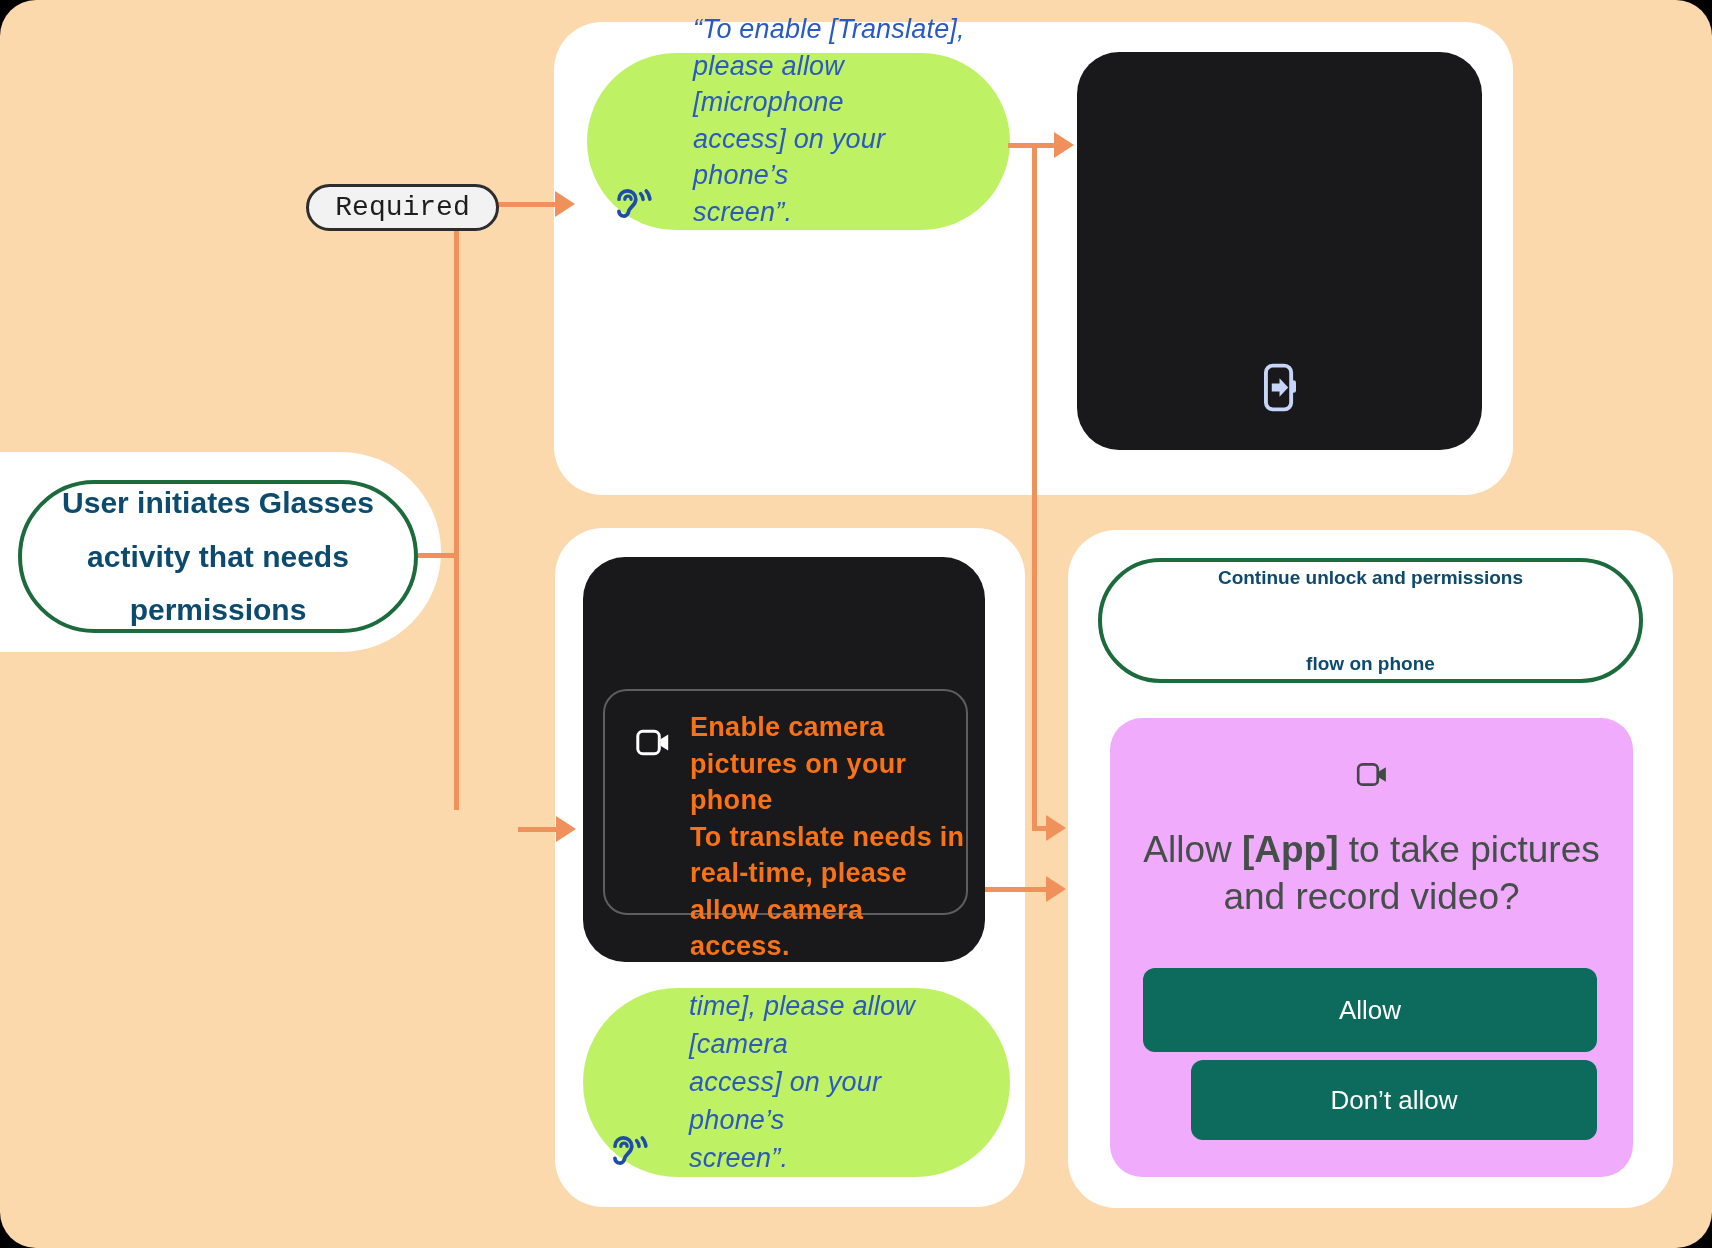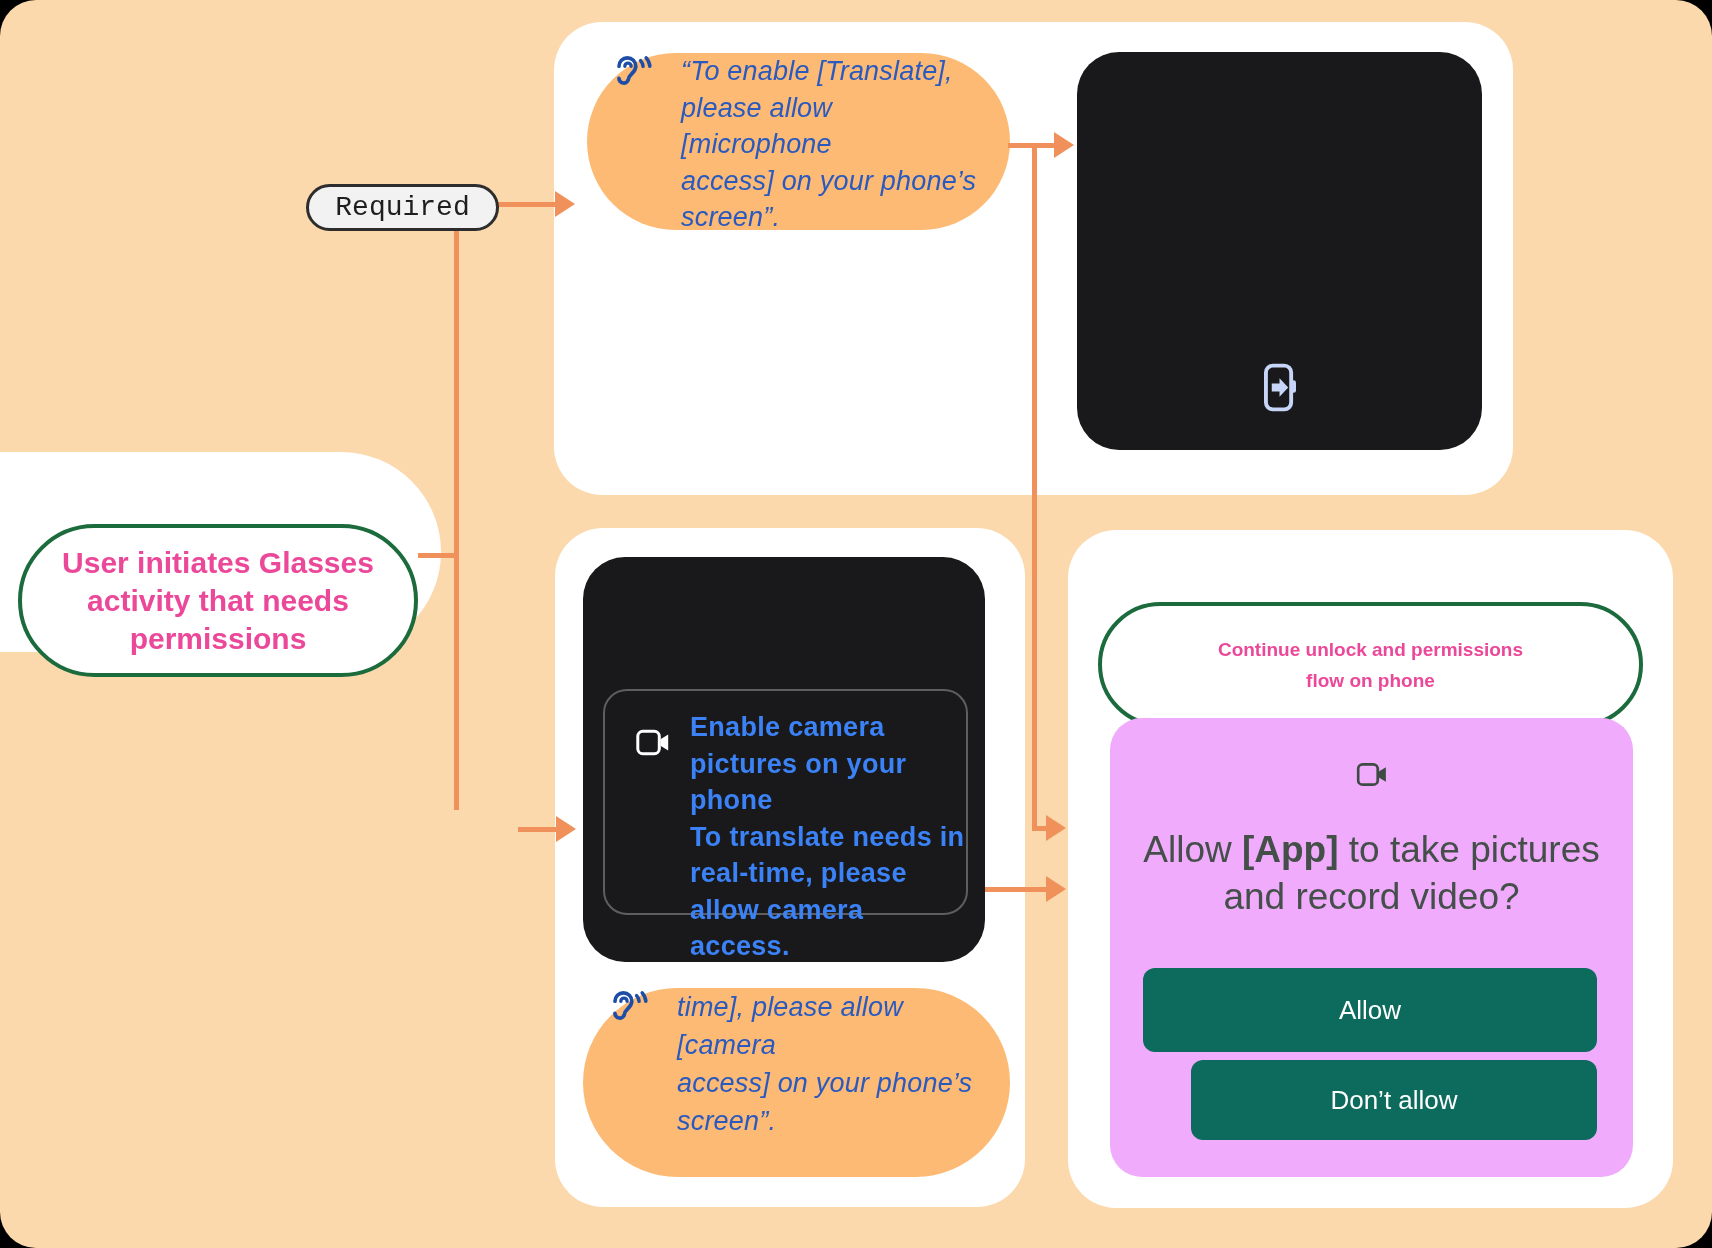--- a/index.html
+++ b/index.html
@@ -5,32 +5,32 @@
   html,body{margin:0;padding:0;background:#000;}
   .canvas{
     position:relative;width:1712px;height:1248px;background:#FBD9AD;
     border-radius:36px;overflow:hidden;
     font-family:"Liberation Sans",sans-serif;
   }
   .card{position:absolute;background:#fff;border-radius:48px;}
   .blob{position:absolute;background:#fff;border-radius:0 100px 100px 0;}
 
   
-  .bubble{position:absolute;background:#fdba74;border-radius:95px;display:flex;align-items:flex-start;box-sizing:border-box;padding:0 26px 0 26px;gap:28px;}
+  .bubble{position:absolute;background:#bef264;border-radius:95px;display:flex;align-items:flex-end;box-sizing:border-box;padding:0 26px 0 26px;gap:40px;}
   .bubble-text{font-style:italic;color:#2A5ABF;font-size:27px;line-height:36.5px;letter-spacing:0.2px;}
   .ear{flex:0 0 auto;}
 
   
   .dark{position:absolute;background:#19191B;border-radius:42px;}
   .inner-frame{position:absolute;border:2px solid #5E5E5E;border-radius:24px;box-sizing:border-box;}
-  .glasses-text{position:absolute;color:#3b82f6;font-weight:bold;font-size:27px;line-height:36.5px;letter-spacing:0.3px;}
+  .glasses-text{position:absolute;color:#f97316;font-weight:bold;font-size:27px;line-height:36.5px;letter-spacing:0.3px;}
 
   
   .gray-pill{position:absolute;background:#F2F2F2;border:3px solid #2D2D2D;border-radius:28px;display:flex;align-items:center;justify-content:center;font-size:28px;color:#1E1E1E;box-sizing:border-box;}
-  .green-pill{position:absolute;background:#fff;border:4px solid #1C6B3D;display:flex;flex-direction:column;align-items:center;justify-content:center;color:#ec4899;font-weight:bold;text-align:center;box-sizing:border-box;margin-top:44px;}
+  .green-pill{position:absolute;background:#fff;border:4px solid #1C6B3D;display:flex;flex-direction:column;align-items:center;justify-content:space-between;color:#0c4a6e;font-weight:bold;text-align:center;box-sizing:border-box;}
 
   
   .dialog{position:absolute;background:#f0abfc;border-radius:32px;}
   .prompt{position:absolute;left:0;top:108px;width:100%;text-align:center;color:#454F4A;font-size:37px;line-height:47px;}
   .prompt b{font-weight:bold;}
   .btn{position:absolute;background:#0C6B5C;border-radius:12px;color:#fff;font-size:26px;display:flex;align-items:center;justify-content:center;cursor:pointer;}
 
   
   .line{position:absolute;background:#F0915C;}
   .head{position:absolute;width:0;height:0;border-top:13px solid transparent;border-bottom:13px solid transparent;border-left:20px solid #F0915C;}

